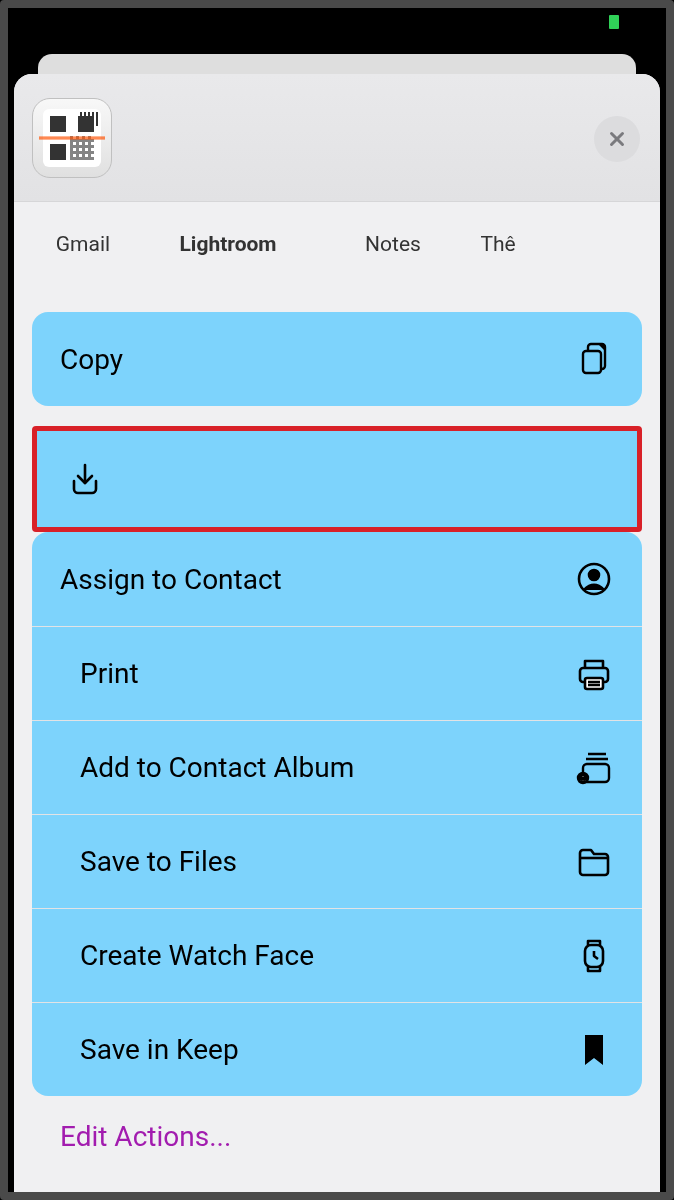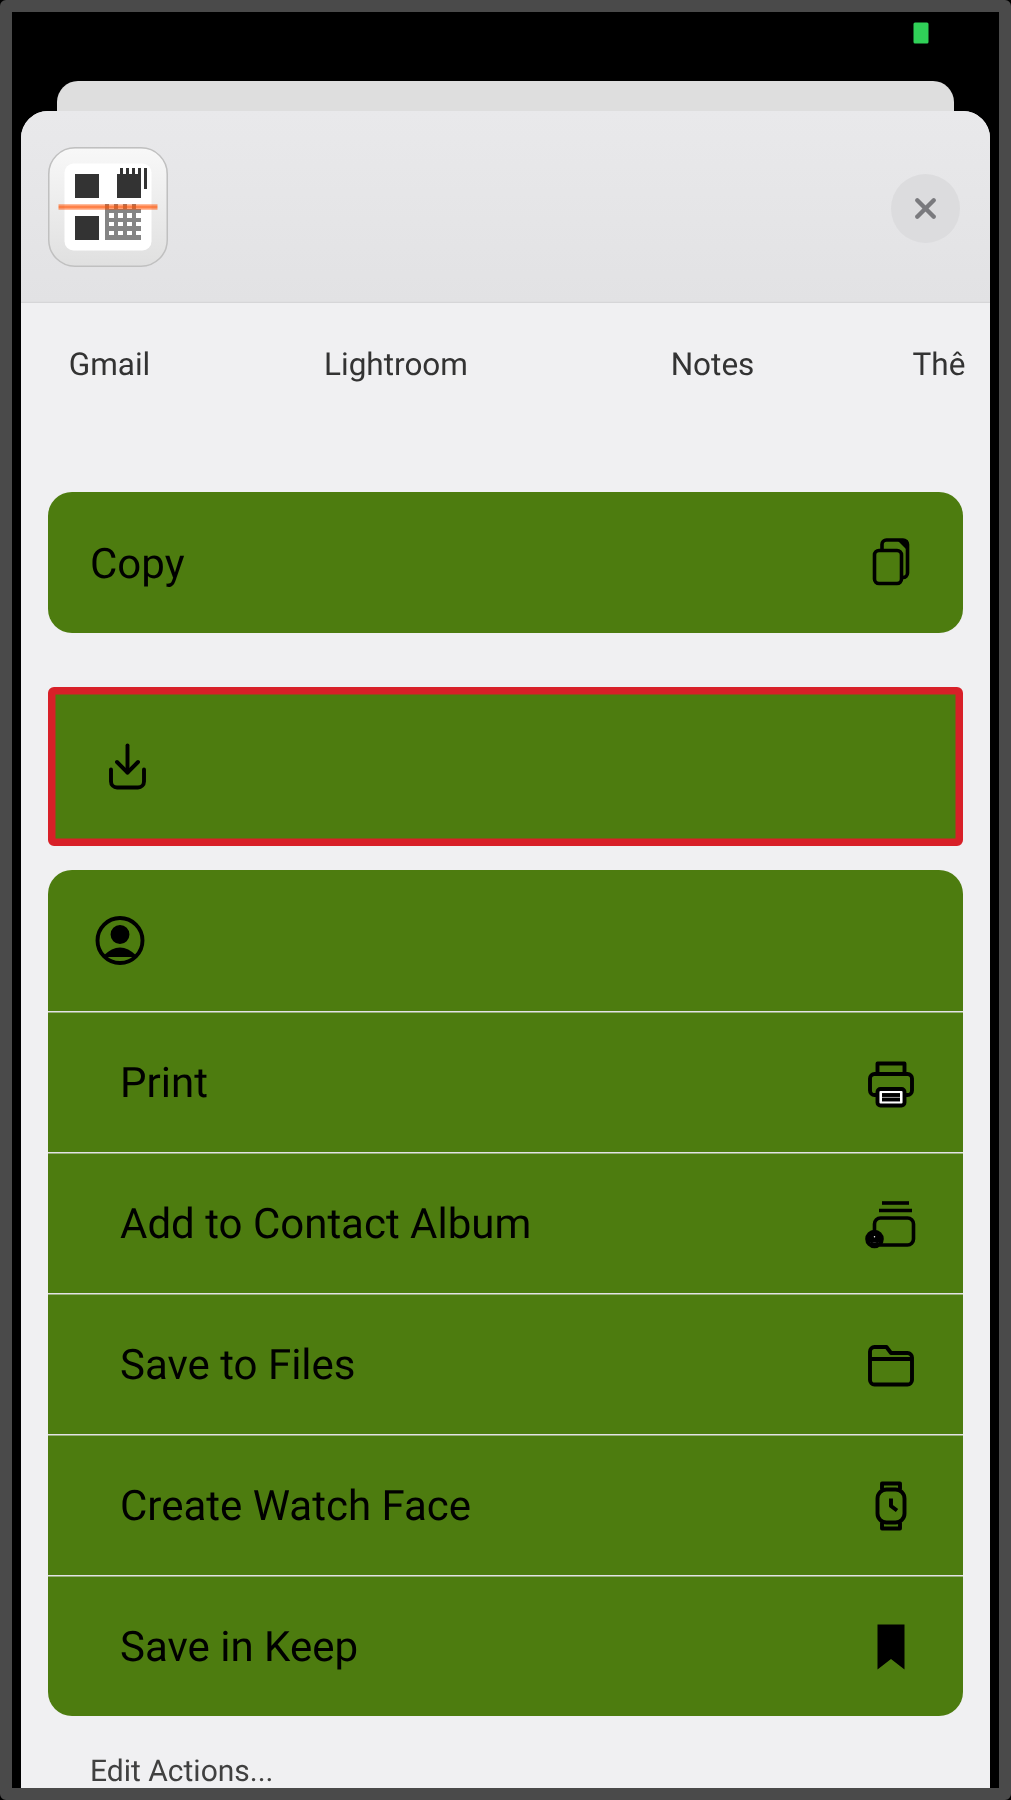--- a/index.html
+++ b/index.html
@@ -149,56 +149,54 @@
       cursor: pointer;
     }
     .close-btn svg {
       width: 22px;
       height: 22px;
     }
     .apps-row {
       height: 80px;
       display: flex;
       align-items: flex-start;
-      padding: 0 4px;
+      padding: 0 14px;
       gap: 0;
       overflow: hidden;
       position: relative;
-      justify-content: space-between;
     }
     .apps-row::before {
       content: "";
       position: absolute;
       top: -24px;
       left: 140px;
       width: 115px;
       height: 24px;
       background: #1a2733;
       border-radius: 0 0 20px 20px;
     }
     .app-target {
       text-align: center;
       font-size: 21px;
       color: #333;
       padding-top: 30px;
       white-space: nowrap;
     }
     .app-target.gmail { width: 110px; }
-    .app-target.lightroom { width: 180px; }
+    .app-target.lightroom { width: 180px; font-weight: bold; }
     .app-target.notes { width: 150px; }
     .app-target.maps { width: 180px; }
     .app-target.the { width: 60px; }
     .content {
       padding: 30px 18px 0 18px;
     }
     .action-group {
-      background: #4d7c0f;
+      background: #7dd3fc;
       border-radius: 16px;
       overflow: hidden;
-      margin-top: 16px;
     }
     .action-row {
       height: 94px;
       display: flex;
       align-items: center;
       justify-content: space-between;
       padding: 0 28px 0 28px;
       font-size: 28px;
       color: #000;
       cursor: pointer;
@@ -226,22 +224,22 @@
       border: 5px solid #d82028;
       border-radius: 4px;
       position: relative;
       z-index: 5;
     }
     .highlighted .action-row {
       height: 96px;
     }
     .edit-link {
       padding: 24px 28px;
-      font-size: 20px;
-      color: #404040;
+      font-size: 28px;
+      color: #a21caf;
       cursor: pointer;
     }
     svg {
       display: block;
     }
   </style>
 </head>
 <body>
 
 <div class="status-bar">
@@ -301,20 +299,21 @@
             <path d="M20 6 v18"></path>
             <path d="M13 17 l7 7 l7 -7"></path>
             <path d="M9 22 v8 a4 4 0 0 0 4 4 h14 a4 4 0 0 0 4-4 v-8"></path>
           </svg>
         </span>
       </div>
     </div>
 
     <div class="action-group">
       <div class="action-row">
+        <span class="label">Assign to Contact</span>
         <span class="icon">
           <svg viewBox="0 0 40 40" fill="none" stroke="#000" stroke-width="2.6">
             <circle cx="20" cy="20" r="15"></circle>
             <circle cx="20" cy="16" r="5" fill="#000"></circle>
             <path d="M10 31 q10-10 20 0" fill="#000"></path>
           </svg>
         </span>
       </div>
       <div class="action-row">
         <span class="label">Print</span>

